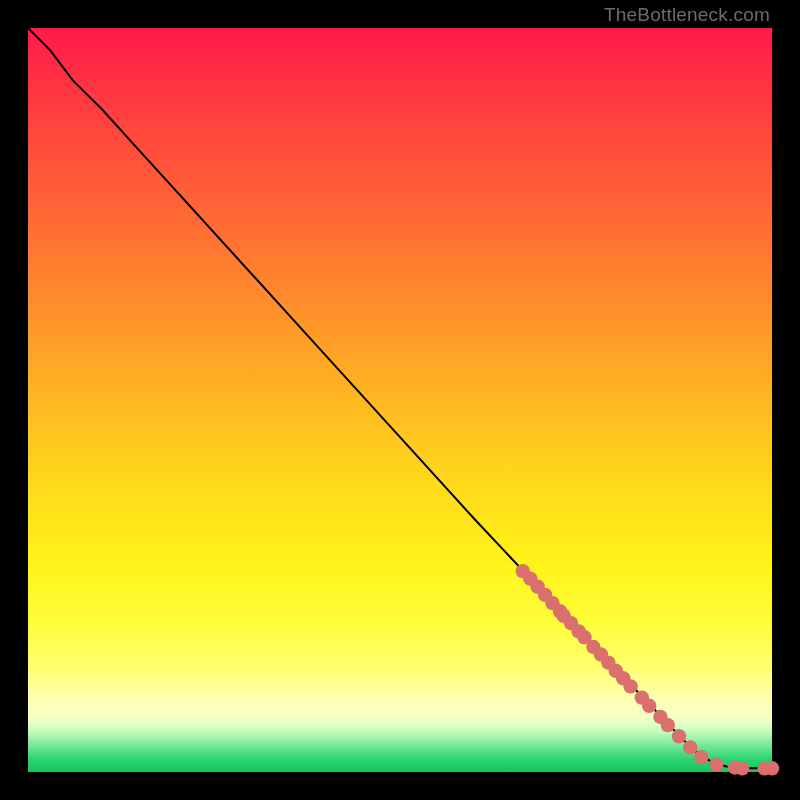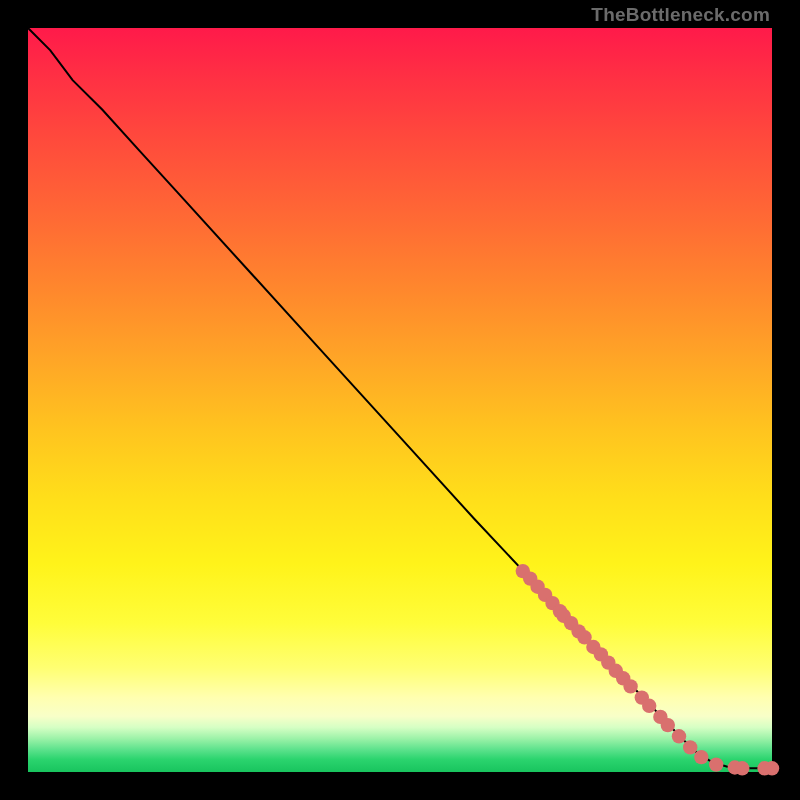--- a/index.html
+++ b/index.html
@@ -47,21 +47,21 @@
       #18c45e 100%
     );
   }
   .watermark {
     position: absolute;
     top: 4px;
     right: 30px;
     color: #6b6b6b;
     font-size: 19px;
     letter-spacing: 0.2px;
-    font-weight: 700;
+    font-weight: 400;
     z-index: 10;
   }
   svg.curve {
     position: absolute;
     left: 0;
     top: 0;
     width: 744px;
     height: 744px;
     overflow: visible;
   }

